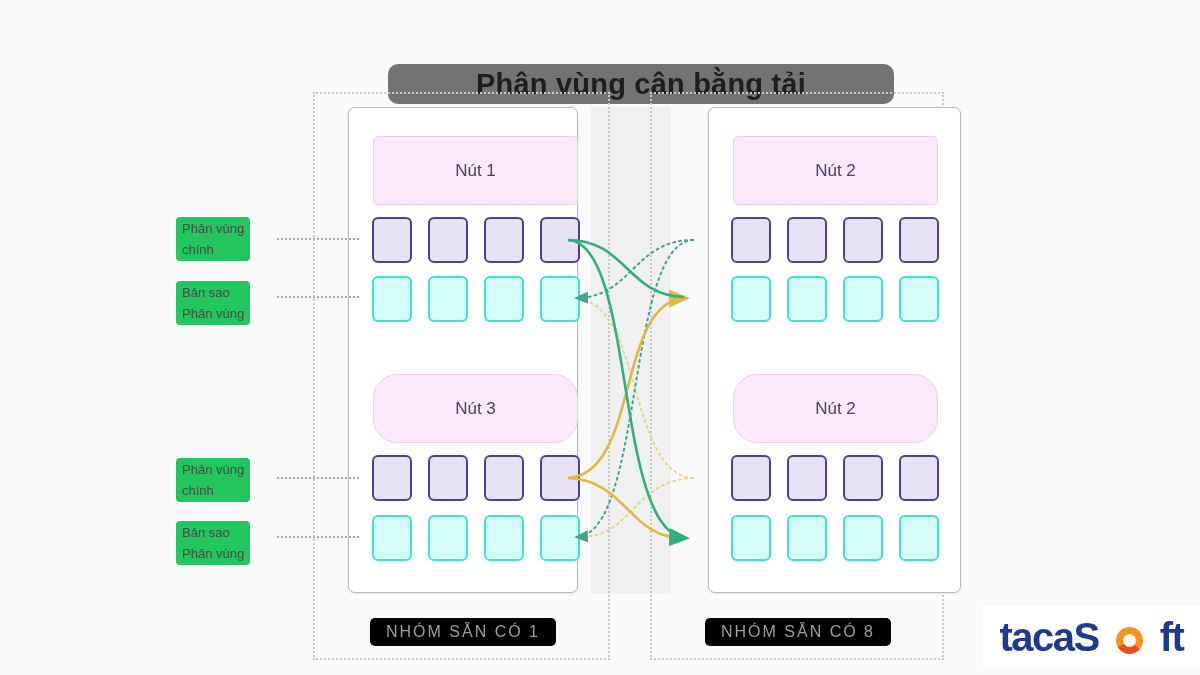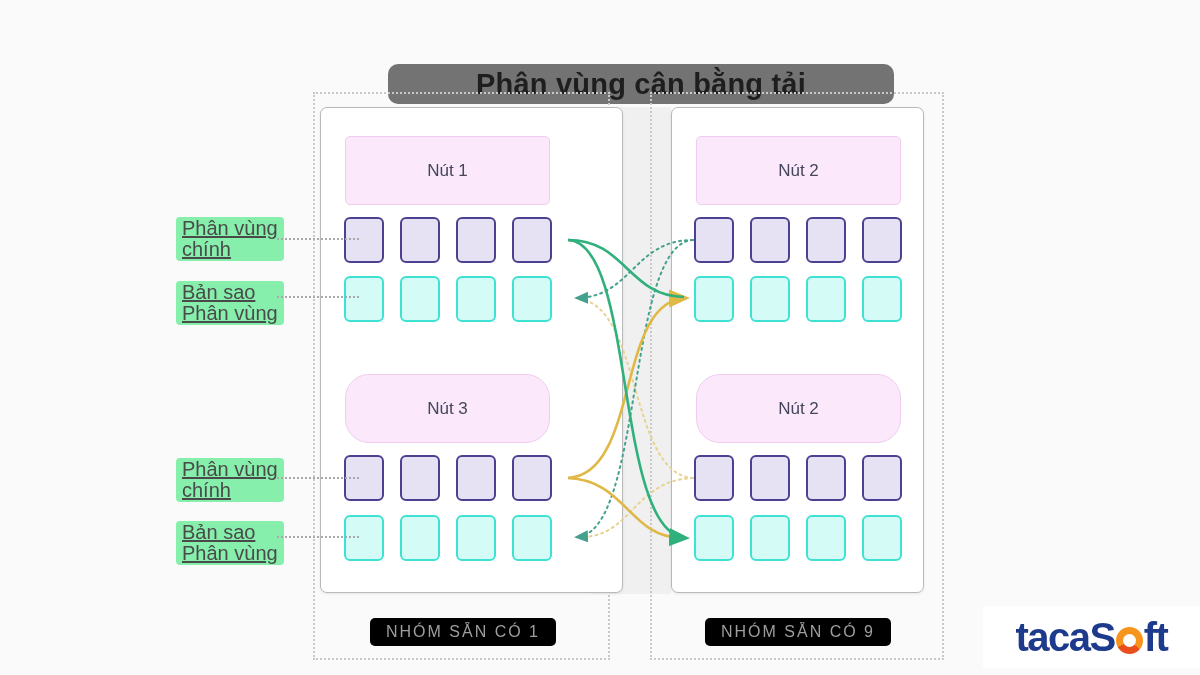--- a/index.html
+++ b/index.html
@@ -37,44 +37,44 @@
     padding:5px 16px; border-radius:5px; white-space:nowrap; z-index:3;
   }
   .group-name.g1 { left:463px; }
   .group-name.g2 { left:798px; }
   
   .card {
     position:absolute; top:107px; height:486px;
     background:#ffffff; border:1.5px solid #b9b9b9; border-radius:7px;
     box-shadow:0 1px 3px rgba(0,0,0,0.08); z-index:5;
   }
-  .card.c1 { left:320px; width:303px; }
-  .card.c2 { left:671px; width:253px;padding-left:44px; }
+  .card.c1 { left:348px; width:230px; }
+  .card.c2 { left:708px; width:253px;padding-left:44px; }
   .node-label {
     position:absolute; left:24px; width:205px; height:69px;
     background:#fbe9fb; border:1.5px solid #efcdef; border-radius:5px;
     display:flex; align-items:center; justify-content:center;
     font-size:17px; color:#45455c; z-index:6;
   }
   .node-label.n-top { top:28px; }
   .node-label.n-bot { top:266px;border-radius:24px; }
   .row {
     position:absolute; left:23px; display:flex; gap:16px; z-index:6;
   }
   .card.c2 .row { left:22px; }
   .row.r1p { top:109px; } .row.r1r { top:168px; }
   .row.r2p { top:347px; } .row.r2r { top:407px; }
   .sq { width:40px; height:46px; border-radius:6px; }
   .sq.primary { background:#e6e2f4; border:2px solid #4c4191; }
   .sq.replica { background:#d5fbf7; border:2px solid #3fe2d2; }
   
   .side-label {
     position:absolute; left:176px; z-index:7;
-    background:#86efac; border-radius:4px; padding:1px 6px;
-    font-size:20px; line-height:21px; color:#4a4a4a; white-space:nowrap;text-decoration:underline;
+    background:#22c55e; border-radius:4px; padding:1px 6px;
+    font-size:13px; line-height:21px; color:#4a4a4a; white-space:nowrap;
   }
   .side-label.l1 { top:217px; }
   .side-label.l2 { top:281px; }
   .side-label.l3 { top:458px; }
   .side-label.l4 { top:521px; }
   .leader {
     position:absolute; width:82px; height:0;
     border-top:2px dotted #a9a9a9; z-index:8; left:277px;
   }
   .leader.ld1 { top:238px; }
@@ -91,21 +91,21 @@
   .p-teal-d { stroke:#44a18d; stroke-width:2; fill:none; stroke-dasharray:2 4; stroke-linecap:round; }
   .p-yel-d  { stroke:#e7d38f; stroke-width:2; fill:none; stroke-dasharray:2 4; stroke-linecap:round; }
   
   .logo-box {
     position:absolute; left:983px; top:606px; width:217px; height:62px;
     background:#ffffff; display:flex; align-items:center; justify-content:center;
     z-index:9;
   }
   .logo-text {
     font-size:40px; font-weight:bold; color:#1d3a8c; letter-spacing:-1.5px;
-    display:flex; align-items:center; line-height:1;
+    display:flex; align-items:center; line-height:1;gap:16px;
   }
   .logo-donut {
     display:inline-block; width:27px; height:27px; border-radius:50%;
     background:conic-gradient(from 130deg, #e94e1b 0 110deg, #f7941d 110deg 360deg);
     position:relative; margin:6px 1px 0 1px;
   }
   .logo-donut::after {
     content:""; position:absolute; left:7px; top:7px; width:13px; height:13px;
     border-radius:50%; background:#ffffff;
   }
@@ -180,21 +180,21 @@
       <div class="sq primary"></div>
       <div class="sq primary"></div>
     </div>
   <div class="row r2r">
       <div class="sq replica"></div>
       <div class="sq replica"></div>
       <div class="sq replica"></div>
       <div class="sq replica"></div>
     </div>
 </div>
-<div class="group-name g2">NHÓM SẴN CÓ 9</div>
+<div class="group-name g2">NHÓM SẴN CÓ 8</div>
 
 <div class="side-label l1">
   <div>Phân vùng</div>
   <div>chính</div>
 </div>
 <div class="side-label l2">
   <div>Bản sao</div>
   <div>Phân vùng</div>
 </div>
 <div class="side-label l3">

